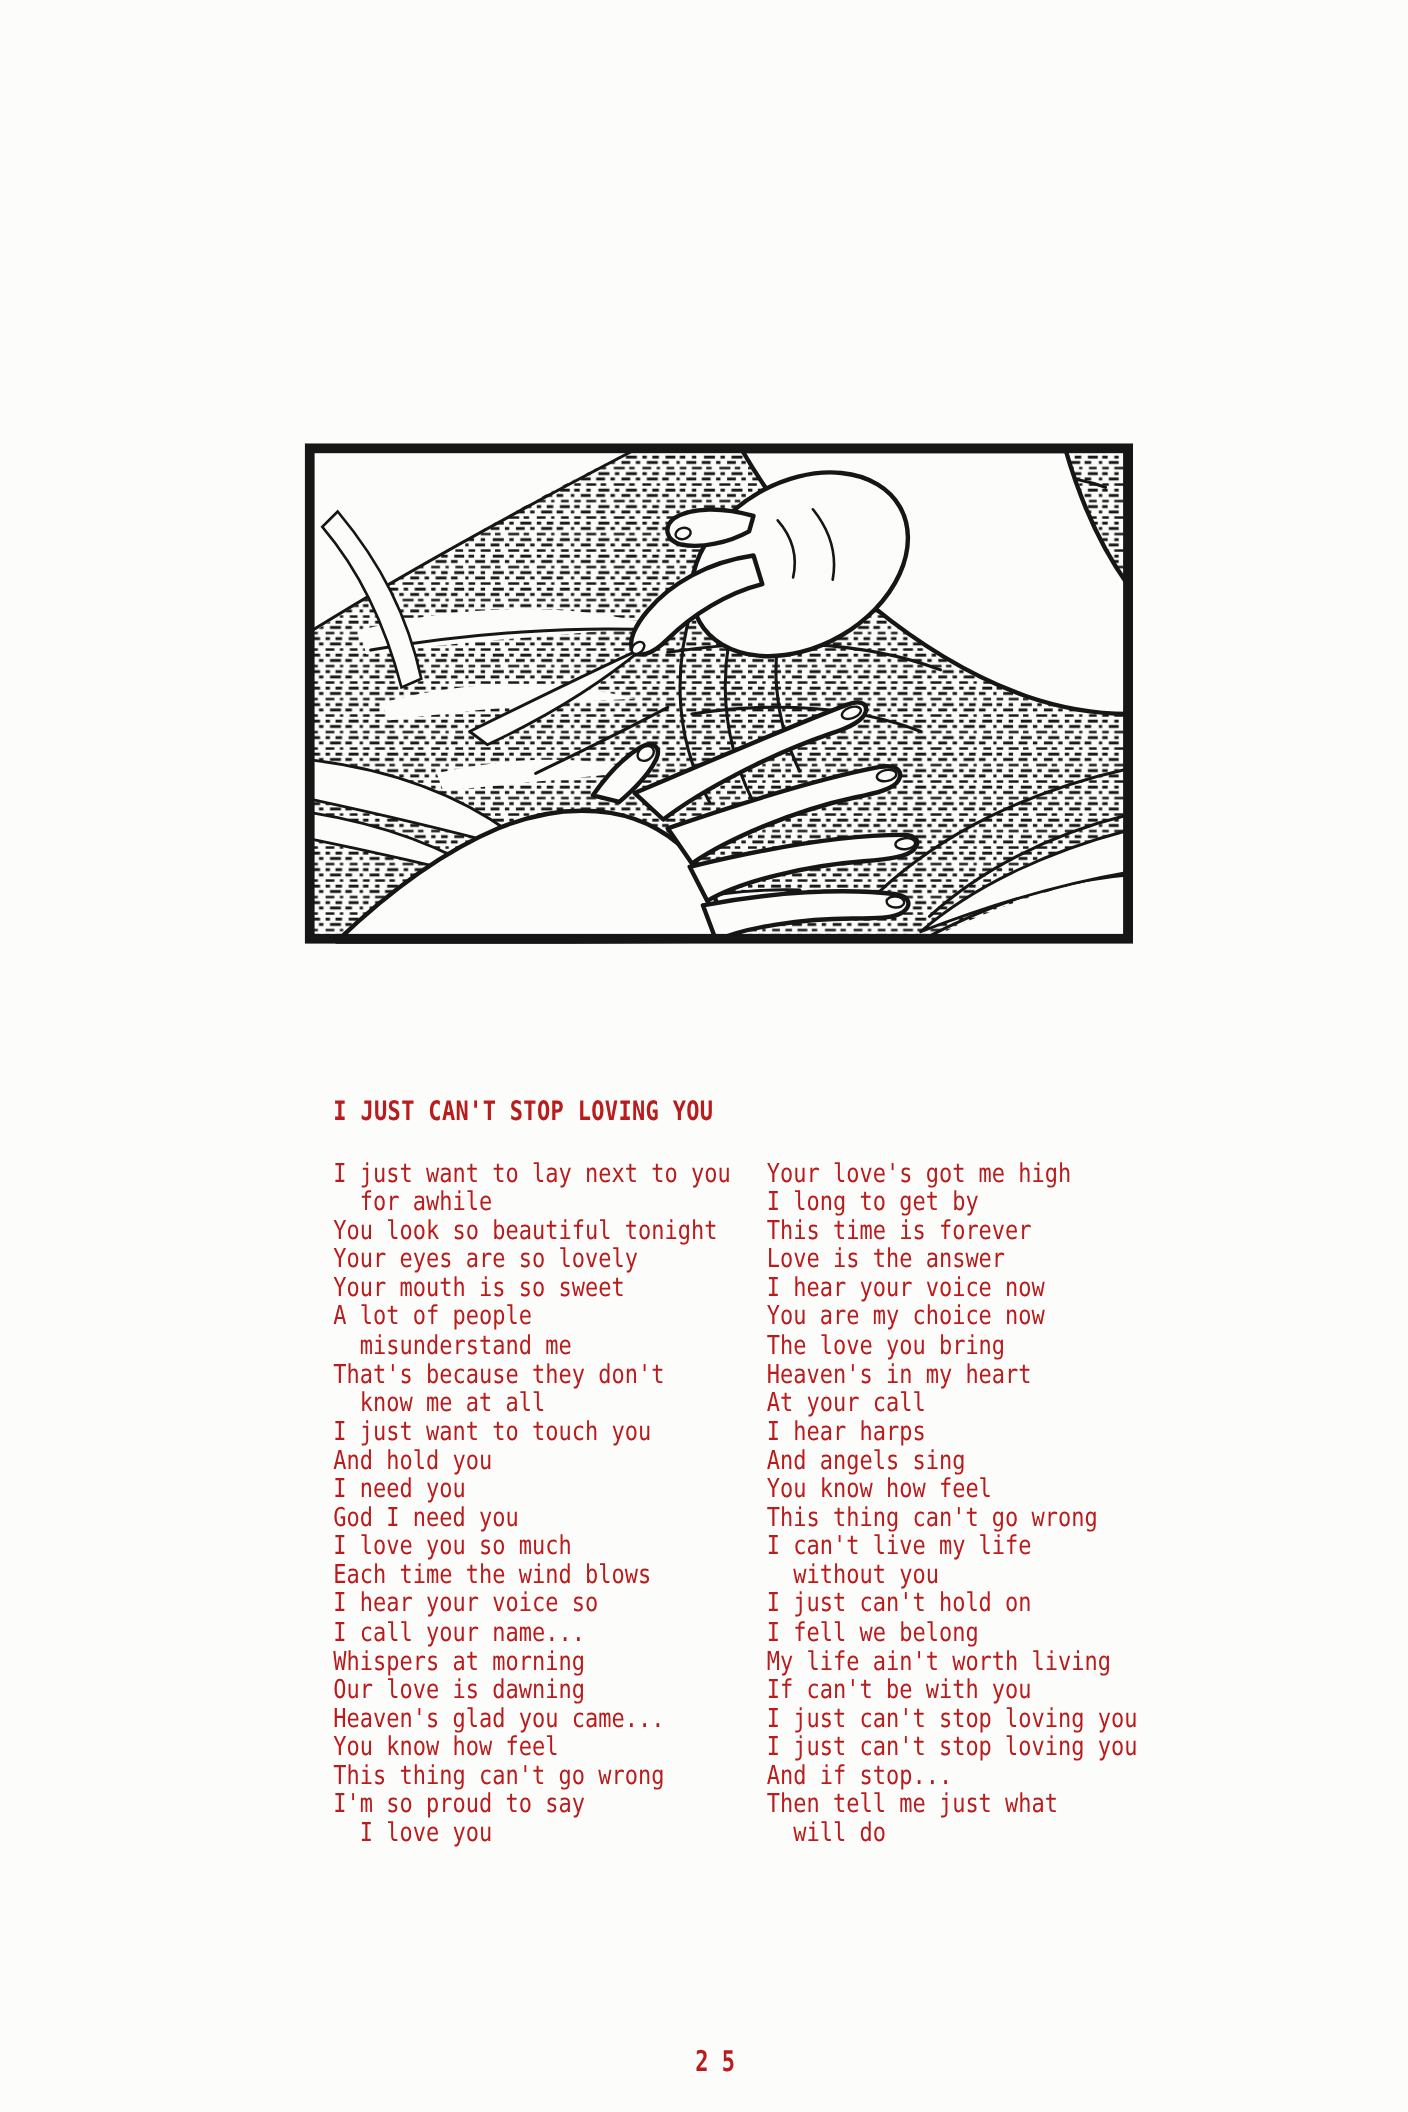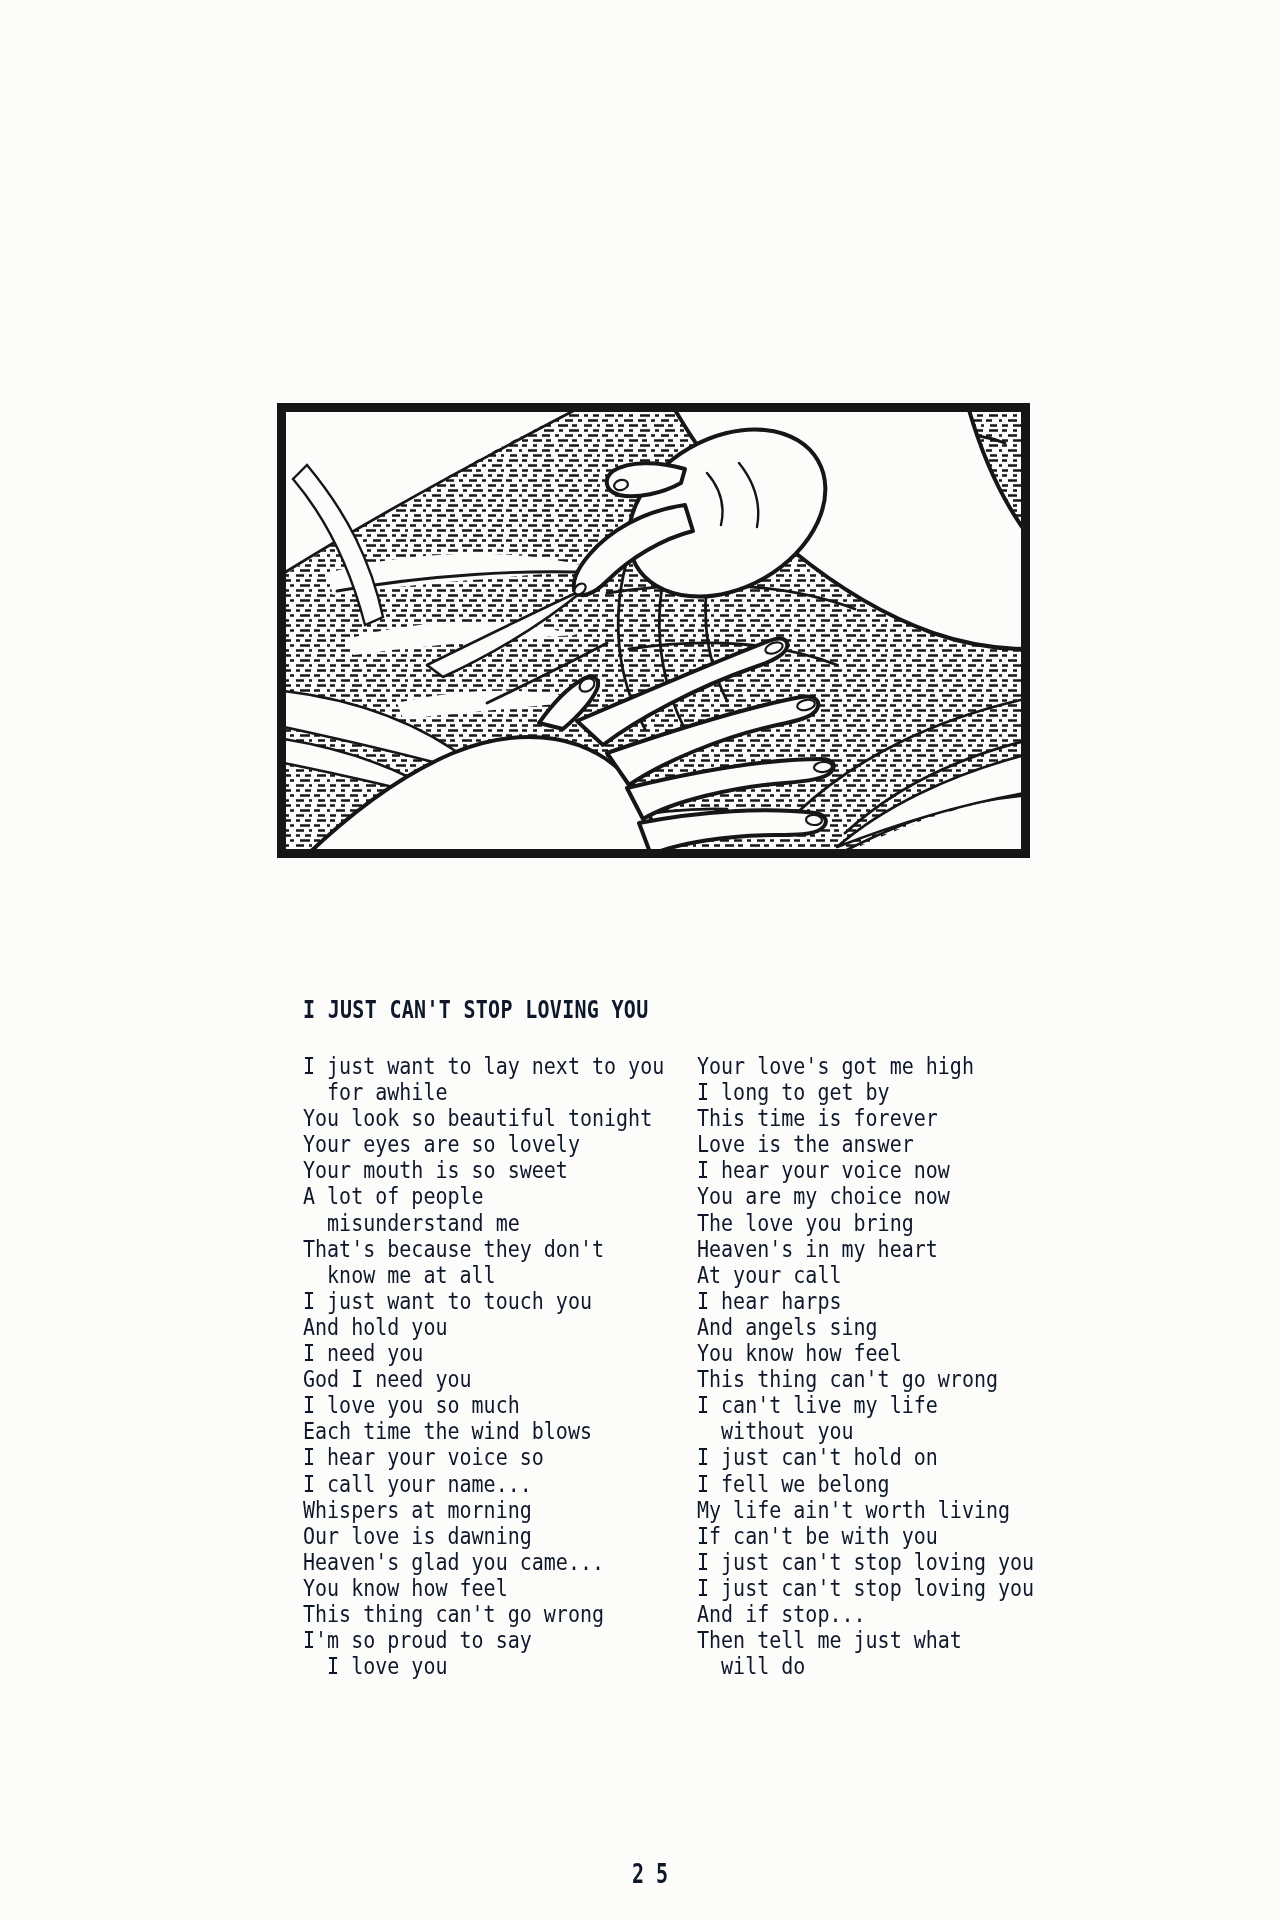--- a/index.html
+++ b/index.html
@@ -5,21 +5,21 @@
   html, body { margin: 0; padding: 0; }
   body {
     width: 1280px; height: 1920px;
     background: #f6f6f4;
     font-family: "DejaVu Sans Mono", "Liberation Mono", monospace;
   }
   .page {
     position: relative;
     width: 1280px; height: 1920px;
     background: #fcfcfb;
-    color: #0f172a;
+    color: #b91c1c;
     overflow: hidden;
   }
   .illustration {
     position: absolute;
     left: 277px; top: 403px;
     width: 753px; height: 455px;
   }
   .illustration svg { display: block; width: 753px; height: 455px; }
   .song-title {
     position: absolute;

